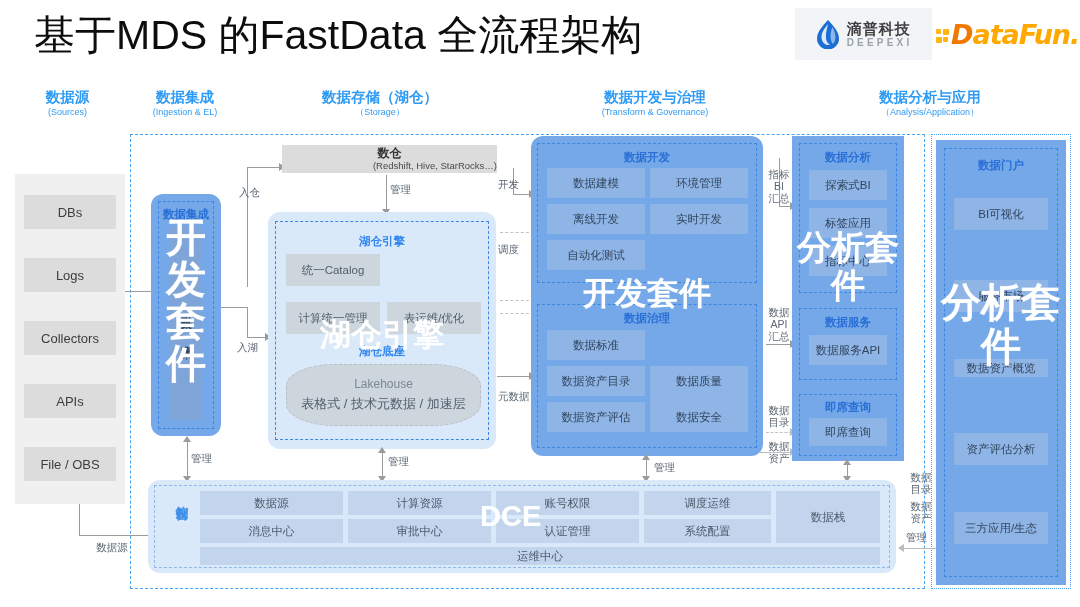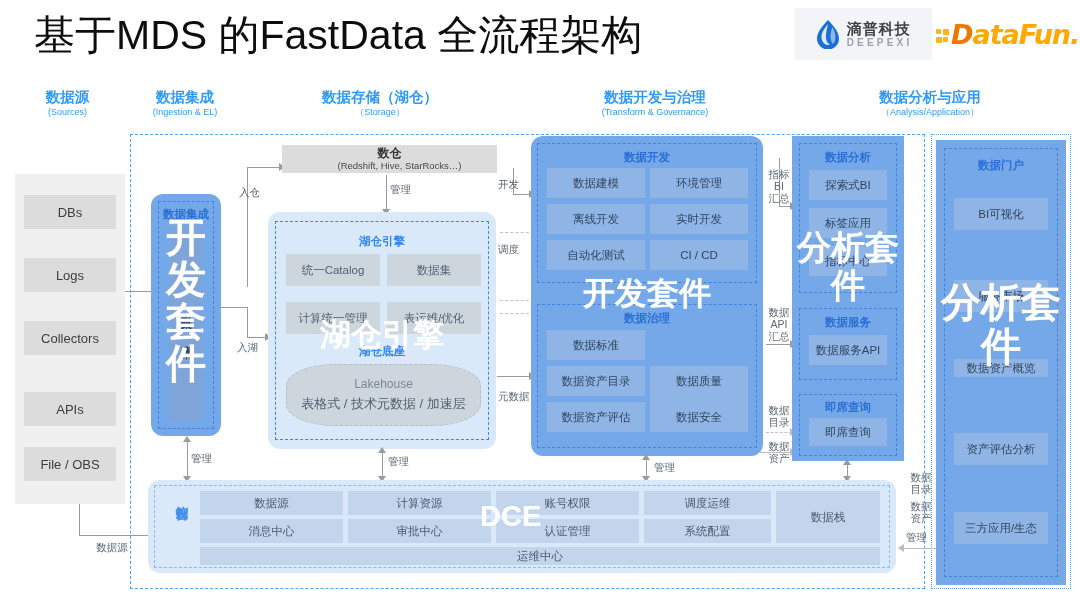--- a/index.html
+++ b/index.html
@@ -171,21 +171,21 @@
     <div class="en">（Analysis/Application）</div>
   </div>
 
   <div class="frame-outer"></div>
   <div class="frame-right"></div>
 
   <div class="sources">
     <div class="src-item" style="top:21px;">DBs</div>
     <div class="src-item" style="top:84px;">Logs</div>
     <div class="src-item" style="top:147px;">Collectors</div>
-    <div class="src-item" style="top:218px;">APIs</div>
+    <div class="src-item" style="top:210px;">APIs</div>
     <div class="src-item" style="top:273px;">File / OBS</div>
   </div>
 
   <div class="ln h" style="left:125px;top:291px;width:37px;"></div>
   <div class="arrow ar-r" style="left:160px;top:287px;"></div>
 
   <div class="ln v" style="left:79px;top:504px;height:31px;"></div>
   <div class="ln h" style="left:79px;top:535px;width:82px;"></div>
   <div class="arrow ar-r" style="left:159px;top:531px;"></div>
   <div class="conlabel" style="left:82px;top:541px;width:60px;">数据源</div>
@@ -211,32 +211,31 @@
   <div class="arrow ar-r" style="left:265px;top:333px;"></div>
   <div class="conlabel" style="left:237px;top:341px;">入湖</div>
 
   <div class="ln v" style="left:187px;top:440px;height:40px;"></div>
   <div class="arrow ar-u" style="left:183px;top:436px;"></div>
   <div class="arrow ar-d" style="left:183px;top:476px;"></div>
   <div class="conlabel" style="left:191px;top:452px;">管理</div>
 
   <div class="panel" style="left:282px;top:145px;width:215px;height:28px;background:#dcdcdc;">
     <div style="text-align:center;font-size:12px;font-weight:bold;color:#333;line-height:13px;padding-top:2px;">数仓</div>
-    <div style="text-align:center;font-size:9.5px;color:#4a4a4a;line-height:12px;padding-left:20px;">(Redshift, Hive, StarRocks…)</div>
+    <div style="text-align:right;font-size:9.5px;color:#4a4a4a;line-height:12px;padding-left:20px;">(Redshift, Hive, StarRocks…)</div>
   </div>
 
   <div class="ln v" style="left:386px;top:175px;height:37px;"></div>
   <div class="arrow ar-d" style="left:382px;top:209px;"></div>
   <div class="conlabel" style="left:390px;top:183px;">管理</div>
 
   <div class="panel rounded blue-pale" style="left:268px;top:212px;width:228px;height:237px;">
     <div class="dash-in" style="left:7px;top:9px;width:214px;height:219px;"></div>
     <div class="sect-title" style="position:absolute;left:7px;top:22px;width:214px;">湖仓引擎</div>
     <div class="cell grey" style="left:18px;top:42px;width:94px;height:32px;">统一Catalog</div>
-    <div class="cell grey" style="left:119px;top:42px;width:94px;height:32px;">数据集</div>
     <div class="cell grey" style="left:18px;top:90px;width:94px;height:32px;">计算统一管理</div>
     <div class="cell grey" style="left:119px;top:90px;width:94px;height:32px;">表运维/优化</div>
     <div class="sect-title" style="position:absolute;left:7px;top:132px;width:214px;">湖仓底座</div>
     <div class="lakehouse" style="left:18px;top:152px;width:195px;height:62px;">
       <div class="lh1">Lakehouse</div>
       <div class="lh2">表格式 / 技术元数据 / 加速层</div>
     </div>
   </div>
   <div class="wm" style="left:268px;top:318px;width:228px;font-size:31px;line-height:34px;text-align:center;">湖仓引擎</div>
 
@@ -259,21 +258,20 @@
   <div class="conlabel" style="left:498px;top:390px;">元数据</div>
 
   <div class="panel rounded blue-mid" style="left:531px;top:136px;width:232px;height:320px;">
     <div class="dash-in" style="left:6px;top:7px;width:220px;height:140px;"></div>
     <div class="sect-title" style="position:absolute;left:6px;top:14px;width:220px;color:#2a6fd6;">数据开发</div>
     <div class="cell l2" style="left:16px;top:32px;width:98px;height:30px;">数据建模</div>
     <div class="cell l2" style="left:119px;top:32px;width:98px;height:30px;">环境管理</div>
     <div class="cell l2" style="left:16px;top:68px;width:98px;height:30px;">离线开发</div>
     <div class="cell l2" style="left:119px;top:68px;width:98px;height:30px;">实时开发</div>
     <div class="cell l2" style="left:16px;top:104px;width:98px;height:30px;">自动化测试</div>
-    <div class="cell l2" style="left:119px;top:104px;width:98px;height:30px;">CI / CD</div>
 
     <div class="dash-in" style="left:6px;top:168px;width:220px;height:144px;"></div>
     <div class="sect-title" style="position:absolute;left:6px;top:175px;width:220px;color:#2a6fd6;">数据治理</div>
     <div class="cell l2" style="left:16px;top:194px;width:98px;height:30px;">数据标准</div>
     <div class="cell l2" style="left:119px;top:194px;width:98px;height:38px;margin-top:40px;">元数据管理</div>
     <div class="cell l2" style="left:16px;top:230px;width:98px;height:30px;">数据资产目录</div>
     <div class="cell l2" style="left:119px;top:230px;width:98px;height:30px;">数据质量</div>
     <div class="cell l2" style="left:16px;top:266px;width:98px;height:30px;">数据资产评估</div>
     <div class="cell l2" style="left:119px;top:266px;width:98px;height:30px;">数据安全</div>
   </div>

